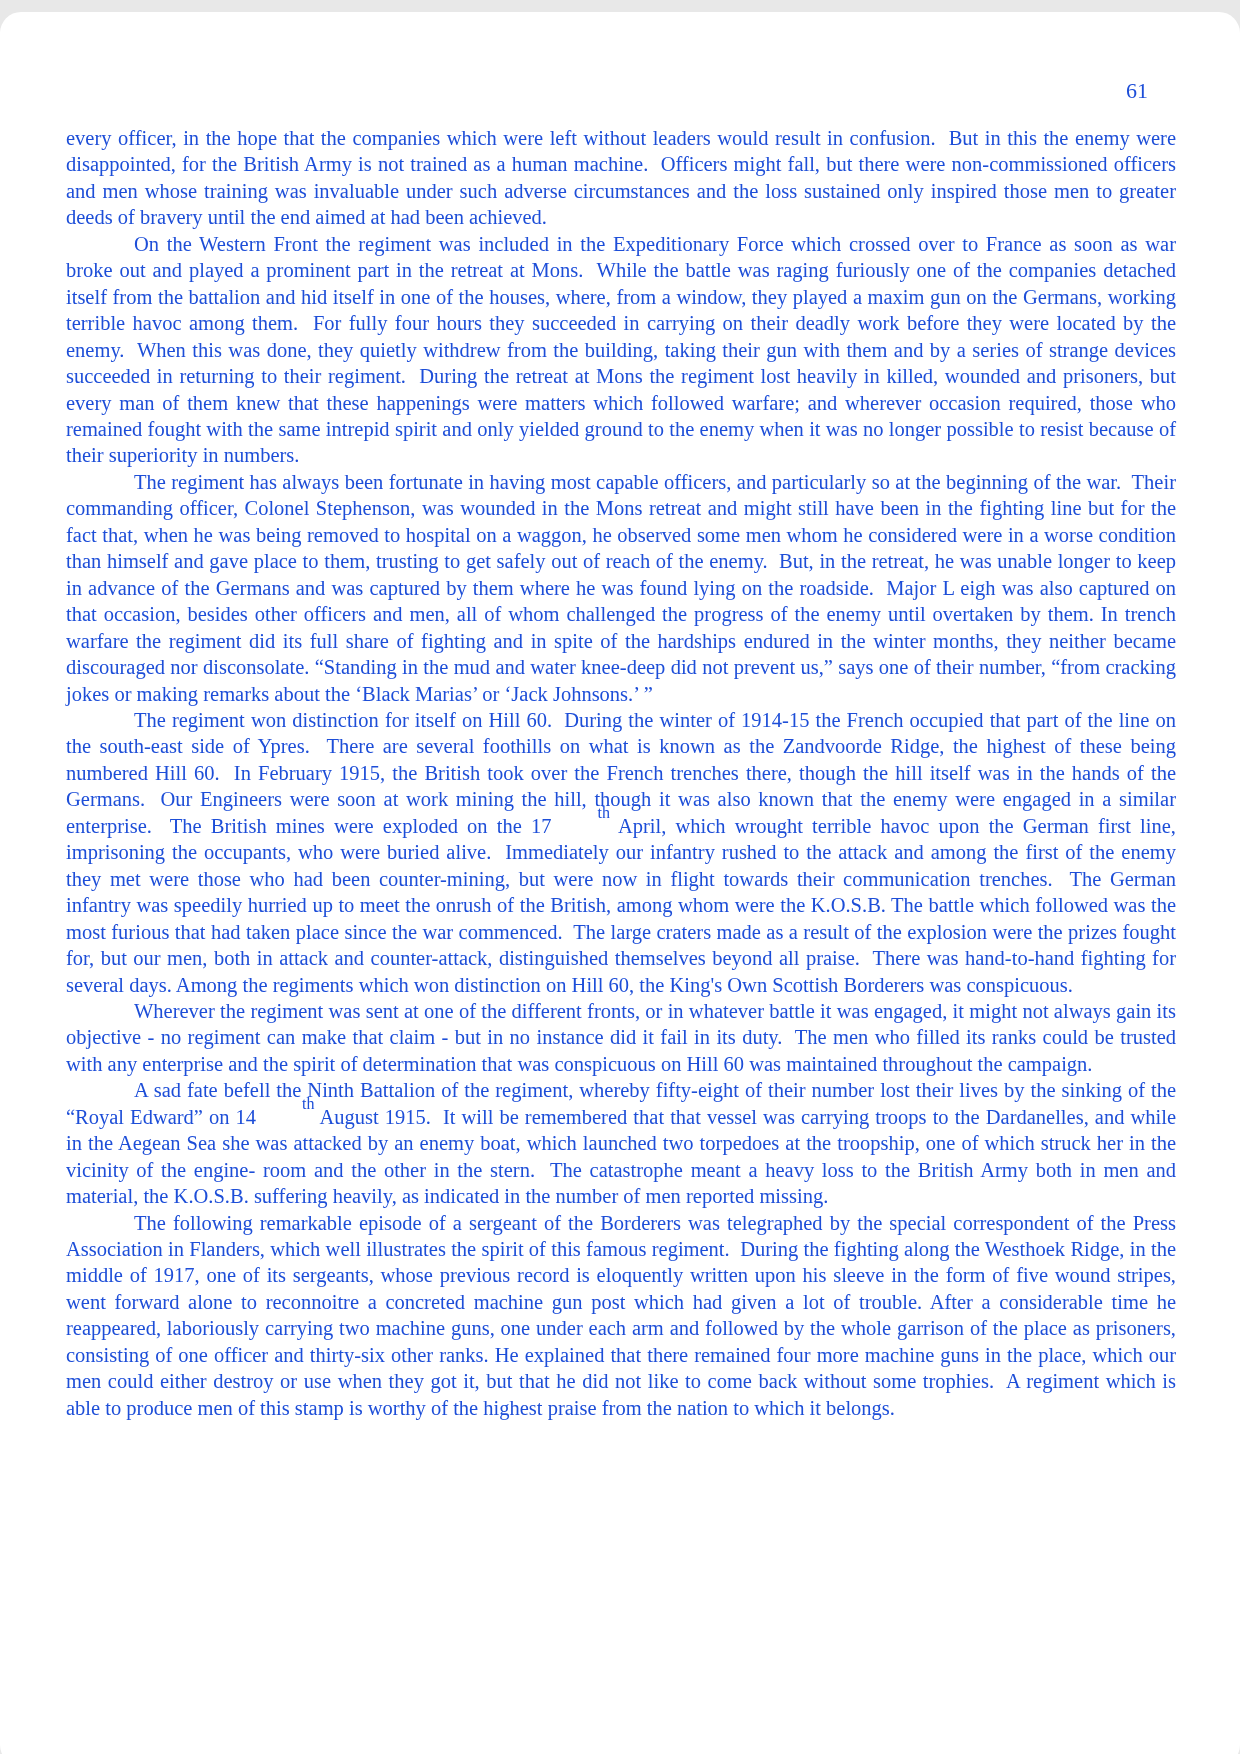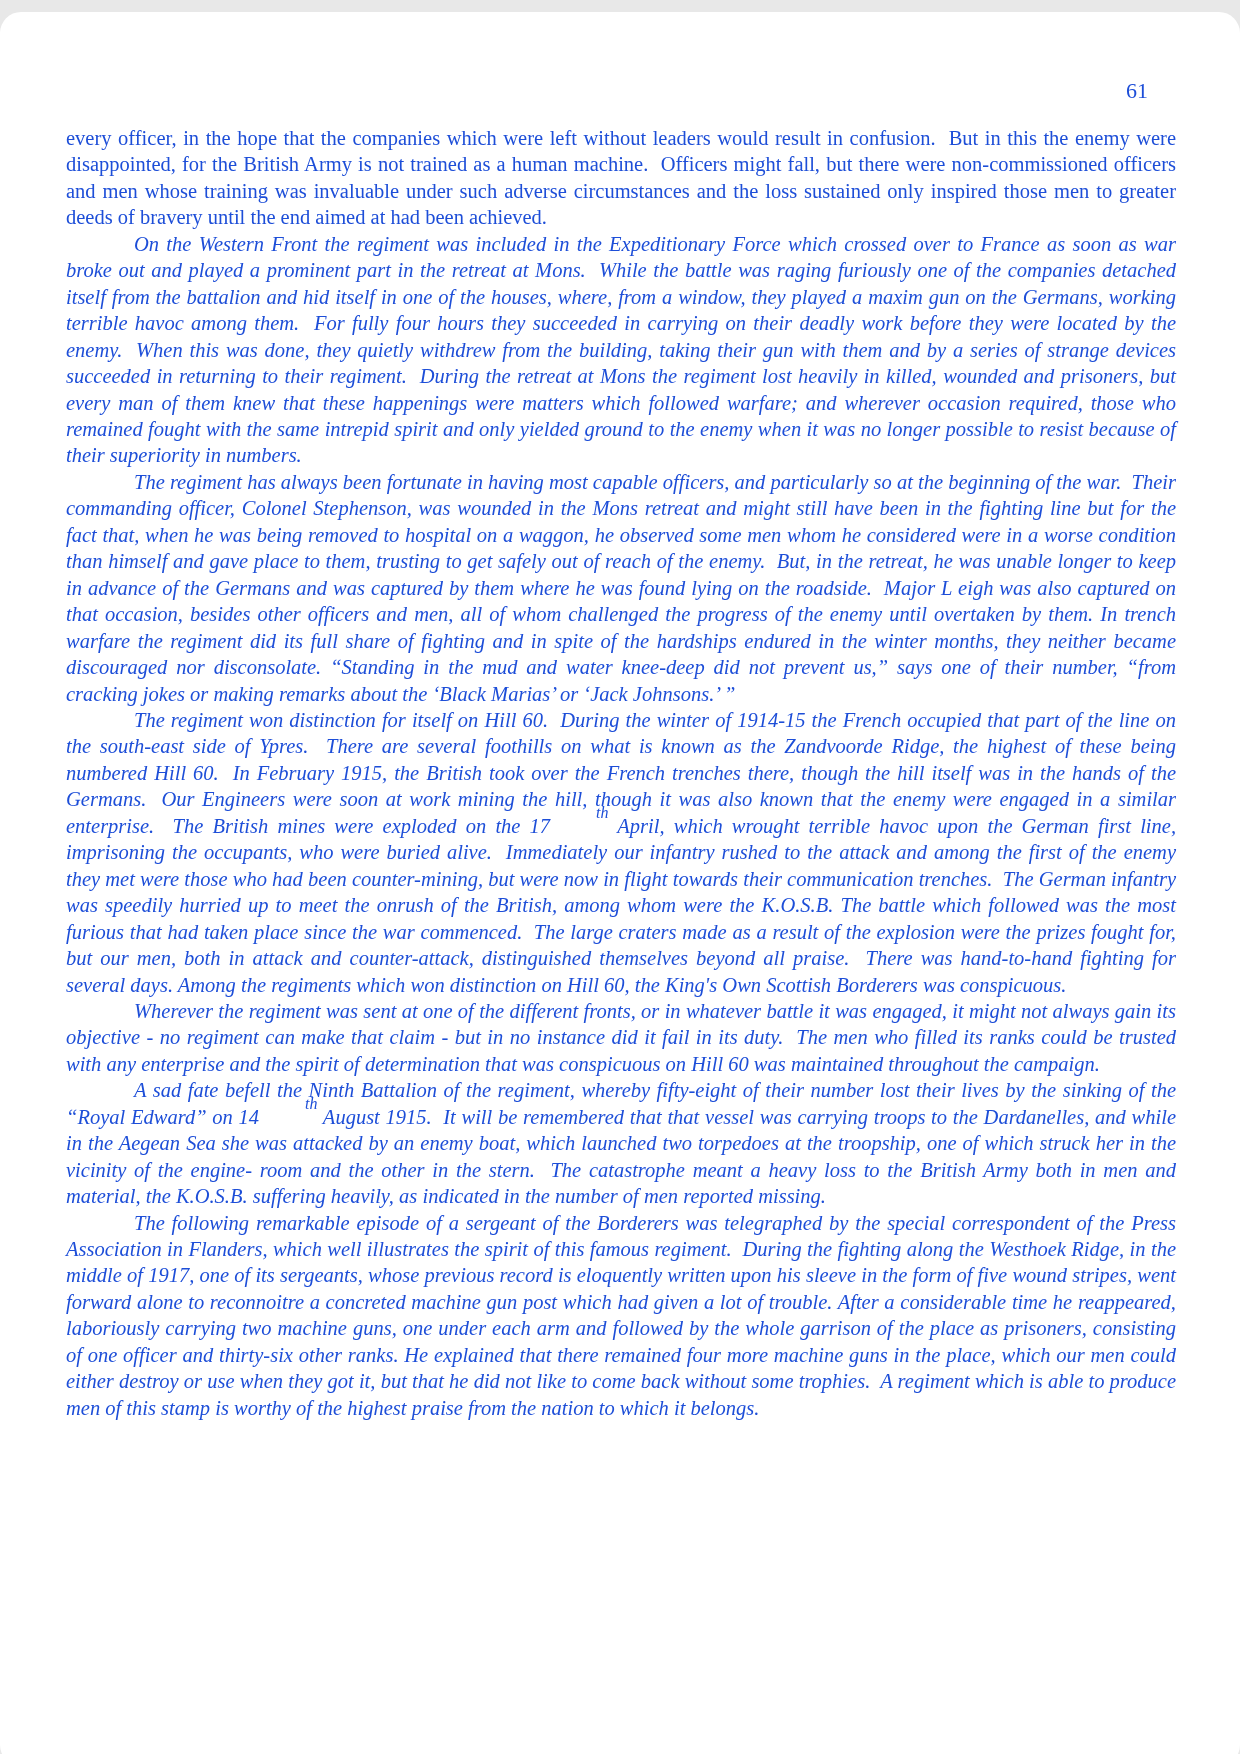--- a/index.html
+++ b/index.html
@@ -46,21 +46,20 @@
     text-align: justify;
     font-size: 20.5px;
     line-height: 26.45px;
   }
   .doc-body p {
     margin: 0;
     padding: 0;
   }
   .doc-body p.indent {
     text-indent: 68px;
-    font-style: italic;
   }
   .doc-body sup {
     font-size: 16px;
     line-height: 0;
     position: relative;
     top: -7px;
     padding-left: 46px;
   }
 </style>
 </head>

